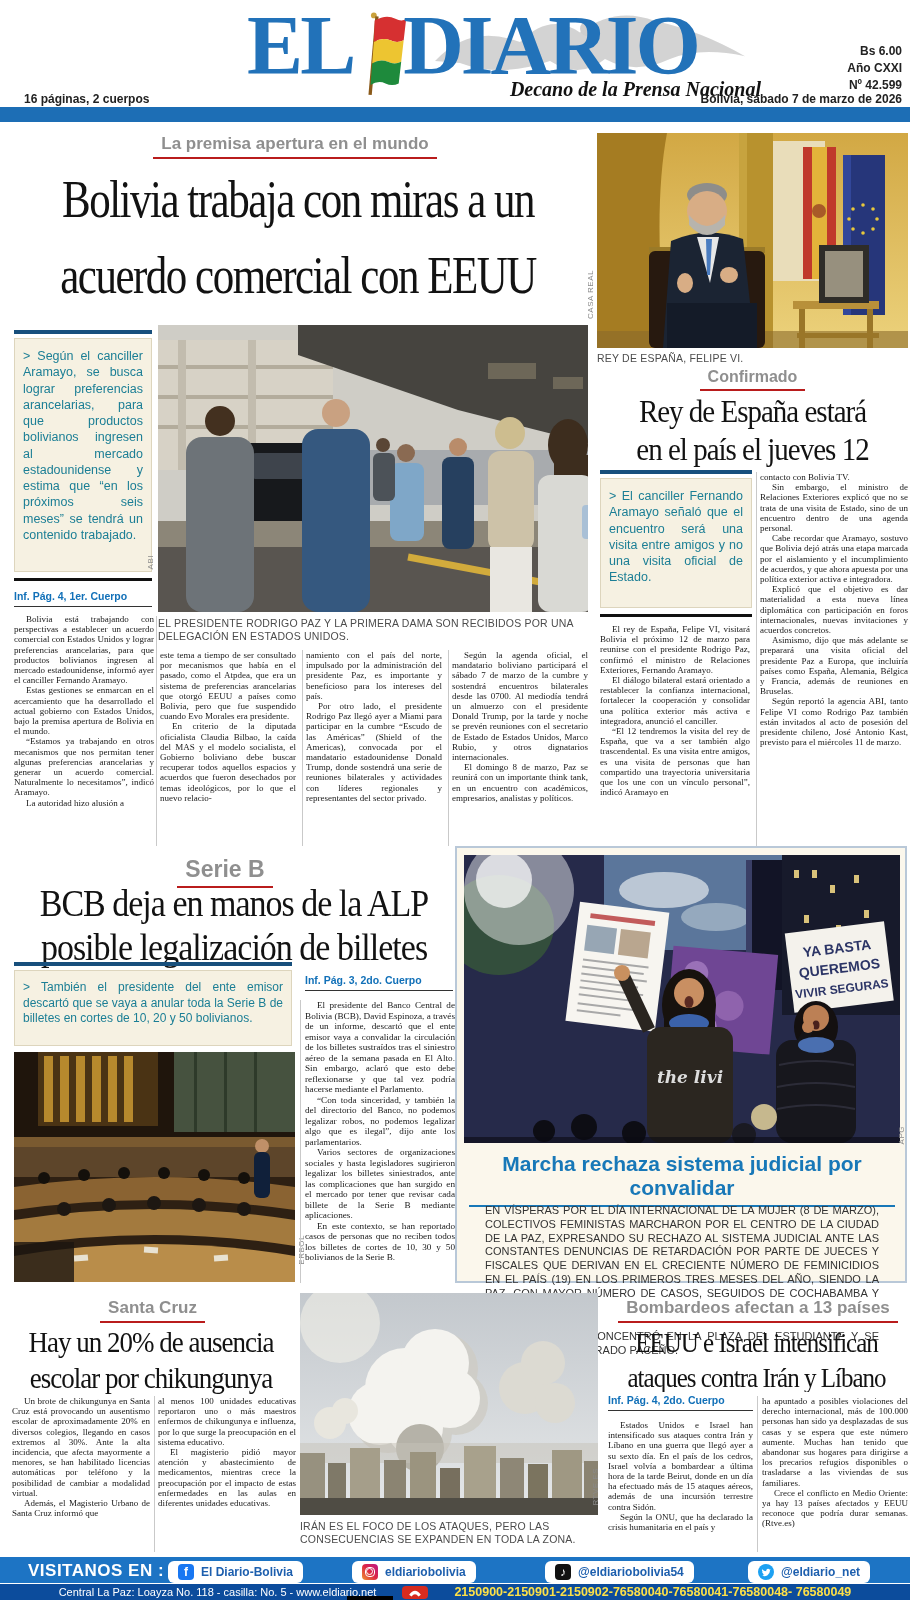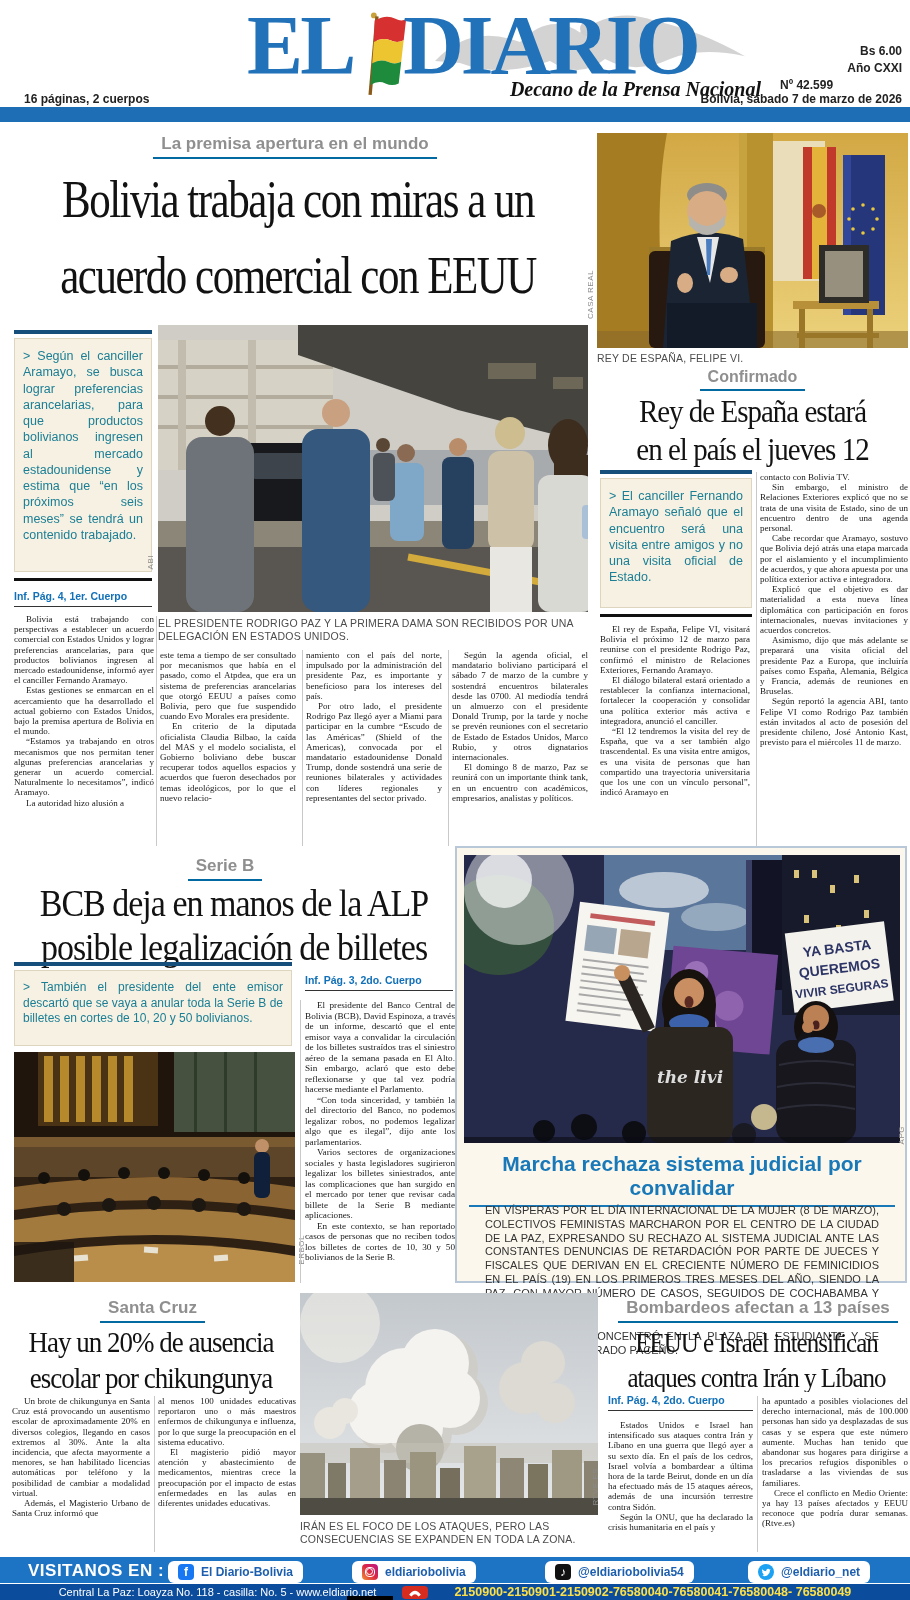--- a/index.html
+++ b/index.html
@@ -7,21 +7,21 @@
         font-family:"Liberation Serif",serif;color:#1a1a1a}
   .abs{position:absolute}
   
   .mh-small{font-family:"Liberation Sans",sans-serif;font-weight:bold;font-size:12px;color:#222}
   .logo-txt{font-family:"Liberation Serif",serif;font-weight:bold;color:#2272b9;
             font-size:84px;letter-spacing:-3px;line-height:1}
   .tagline{font-family:"Liberation Serif",serif;font-style:italic;font-weight:bold;font-size:20px;color:#111}
   .bluebar{background:#1d6eb5}
   
   .kicker{font-family:"Liberation Sans",sans-serif;font-weight:bold;color:#8f8f8f;text-align:center}
-  .kicker span{display:inline-block;border-bottom:2px solid #0369a1;padding:0 8px 3px}
+  .kicker span{display:inline-block;border-bottom:2px solid #b91c1c;padding:0 8px 3px}
   .headline{font-weight:normal;color:#121212;text-align:center;letter-spacing:-1px}
   .headline p{margin:0}
   .squish{transform:scaleY(1.22);transform-origin:center top}
   
   .sumbox{background:#f6f1e2;border:1px solid #ddd5bd;color:#1b7e95;
           font-family:"Liberation Sans",sans-serif;font-size:12.5px;line-height:1.3;
           text-align:justify;padding:9px 8px;box-sizing:border-box}
   .rule-b{background:#174f7c;height:4px}
   .rule-k{background:#101010;height:3px}
   .ref{color:#1170b8;font-family:"Liberation Sans",sans-serif;font-weight:bold;font-size:10.5px;
@@ -85,21 +85,21 @@
         <path d="M30,38 Q40,32 50,36 Q58,40 66,36 L63,62 Q55,66 47,62 Q37,58 28,64 Z" fill="#edc531"></path>
         <path d="M28,64 Q37,58 47,62 Q55,66 63,62 L60,88 Q52,92 44,88 Q35,84 26,90 Z" fill="#1e8a3c"></path>
       </svg>
       <span class="logo-txt">DIARIO</span>
     </div>
     <div class="abs tagline" style="right:4px;top:74px">Decano de la Prensa Nacional</div>
   </div>
 
   <div class="abs mh-small" style="left:780px;top:44px;width:122px;text-align:right">Bs 6.00</div>
   <div class="abs mh-small" style="left:780px;top:61px;width:122px;text-align:right">Año CXXI</div>
-  <div class="abs mh-small" style="left:780px;top:78px;width:122px;text-align:left">Nº 42.599</div>
+  <div class="abs mh-small" style="left:780px;top:78px;width:122px;text-align:right">Nº 42.599</div>
   <div class="abs mh-small" style="left:620px;top:92px;width:282px;text-align:right">Bolivia, sábado 7 de marzo de 2026</div>
 
   <div class="abs bluebar" style="left:0;top:107px;width:910px;height:15px"></div>
 
   <div class="abs kicker" style="left:60px;top:134px;width:470px;font-size:17px"><span>La premisa apertura en el mundo</span></div>
   <div class="abs headline squish" style="left:22px;top:162px;width:552px;font-size:43px;line-height:62px;letter-spacing:-1.5px">
       <p>Bolivia trabaja con miras a un</p>
       <p>acuerdo comercial con EEUU</p>
     </div>
 
@@ -240,21 +240,21 @@
   <div class="abs vline" style="left:756px;top:472px;height:374px"></div>
   <div class="abs body-col cont" style="left:760px;top:472px;width:148px;height:374px">
       <p>contacto con Bolivia TV.</p>
       <p>Sin embargo, el ministro de Relaciones Exteriores explicó que no se trata de una visita de Estado, sino de un encuentro dentro de una agenda personal.</p>
       <p>Cabe recordar que Aramayo, sostuvo que Bolivia dejó atrás una etapa marcada por el aislamiento y el incumplimiento de acuerdos, y que ahora apuesta por una política exterior activa e integradora.</p>
       <p>Explicó que el objetivo es dar materialidad a esta nueva línea diplomática con participación en foros internacionales, nuevas invitaciones y acuerdos concretos.</p>
       <p>Asimismo, dijo que más adelante se preparará una visita oficial del presidente Paz a Europa, que incluiría países como España, Alemania, Bélgica y Francia, además de reuniones en Bruselas.</p>
       <p>Según reportó la agencia ABI, tanto Felipe VI como Rodrigo Paz también están invitados al acto de posesión del presidente chileno, José Antonio Kast, previsto para el miércoles 11 de marzo.</p>
     </div>
 
-  <div class="abs kicker" style="left:100px;top:856px;width:250px;font-size:17px"><span>Serie B</span></div>
+  <div class="abs kicker" style="left:100px;top:856px;width:250px;font-size:23px"><span>Serie B</span></div>
   <div class="abs headline" style="left:14px;top:882px;width:440px;font-size:34px;line-height:40px;letter-spacing:-1px;transform:scaleY(1.1);transform-origin:center top">
       <p>BCB deja en manos de la ALP</p>
       <p>posible legalización de billetes</p>
     </div>
 
   <div class="abs rule-b" style="left:14px;top:962px;width:278px"></div>
   <div class="abs sumbox" style="left:14px;top:970px;width:278px;height:76px;font-size:12px">&gt; También el presidente del ente emisor descartó que se vaya a anular toda la Serie B de billetes en cortes de 10, 20 y 50 bolivianos.</div>
 
   <div class="abs photo" style="left:14px;top:1052px;width:281px;height:230px">
     <svg viewBox="0 0 281 230" preserveAspectRatio="none">

